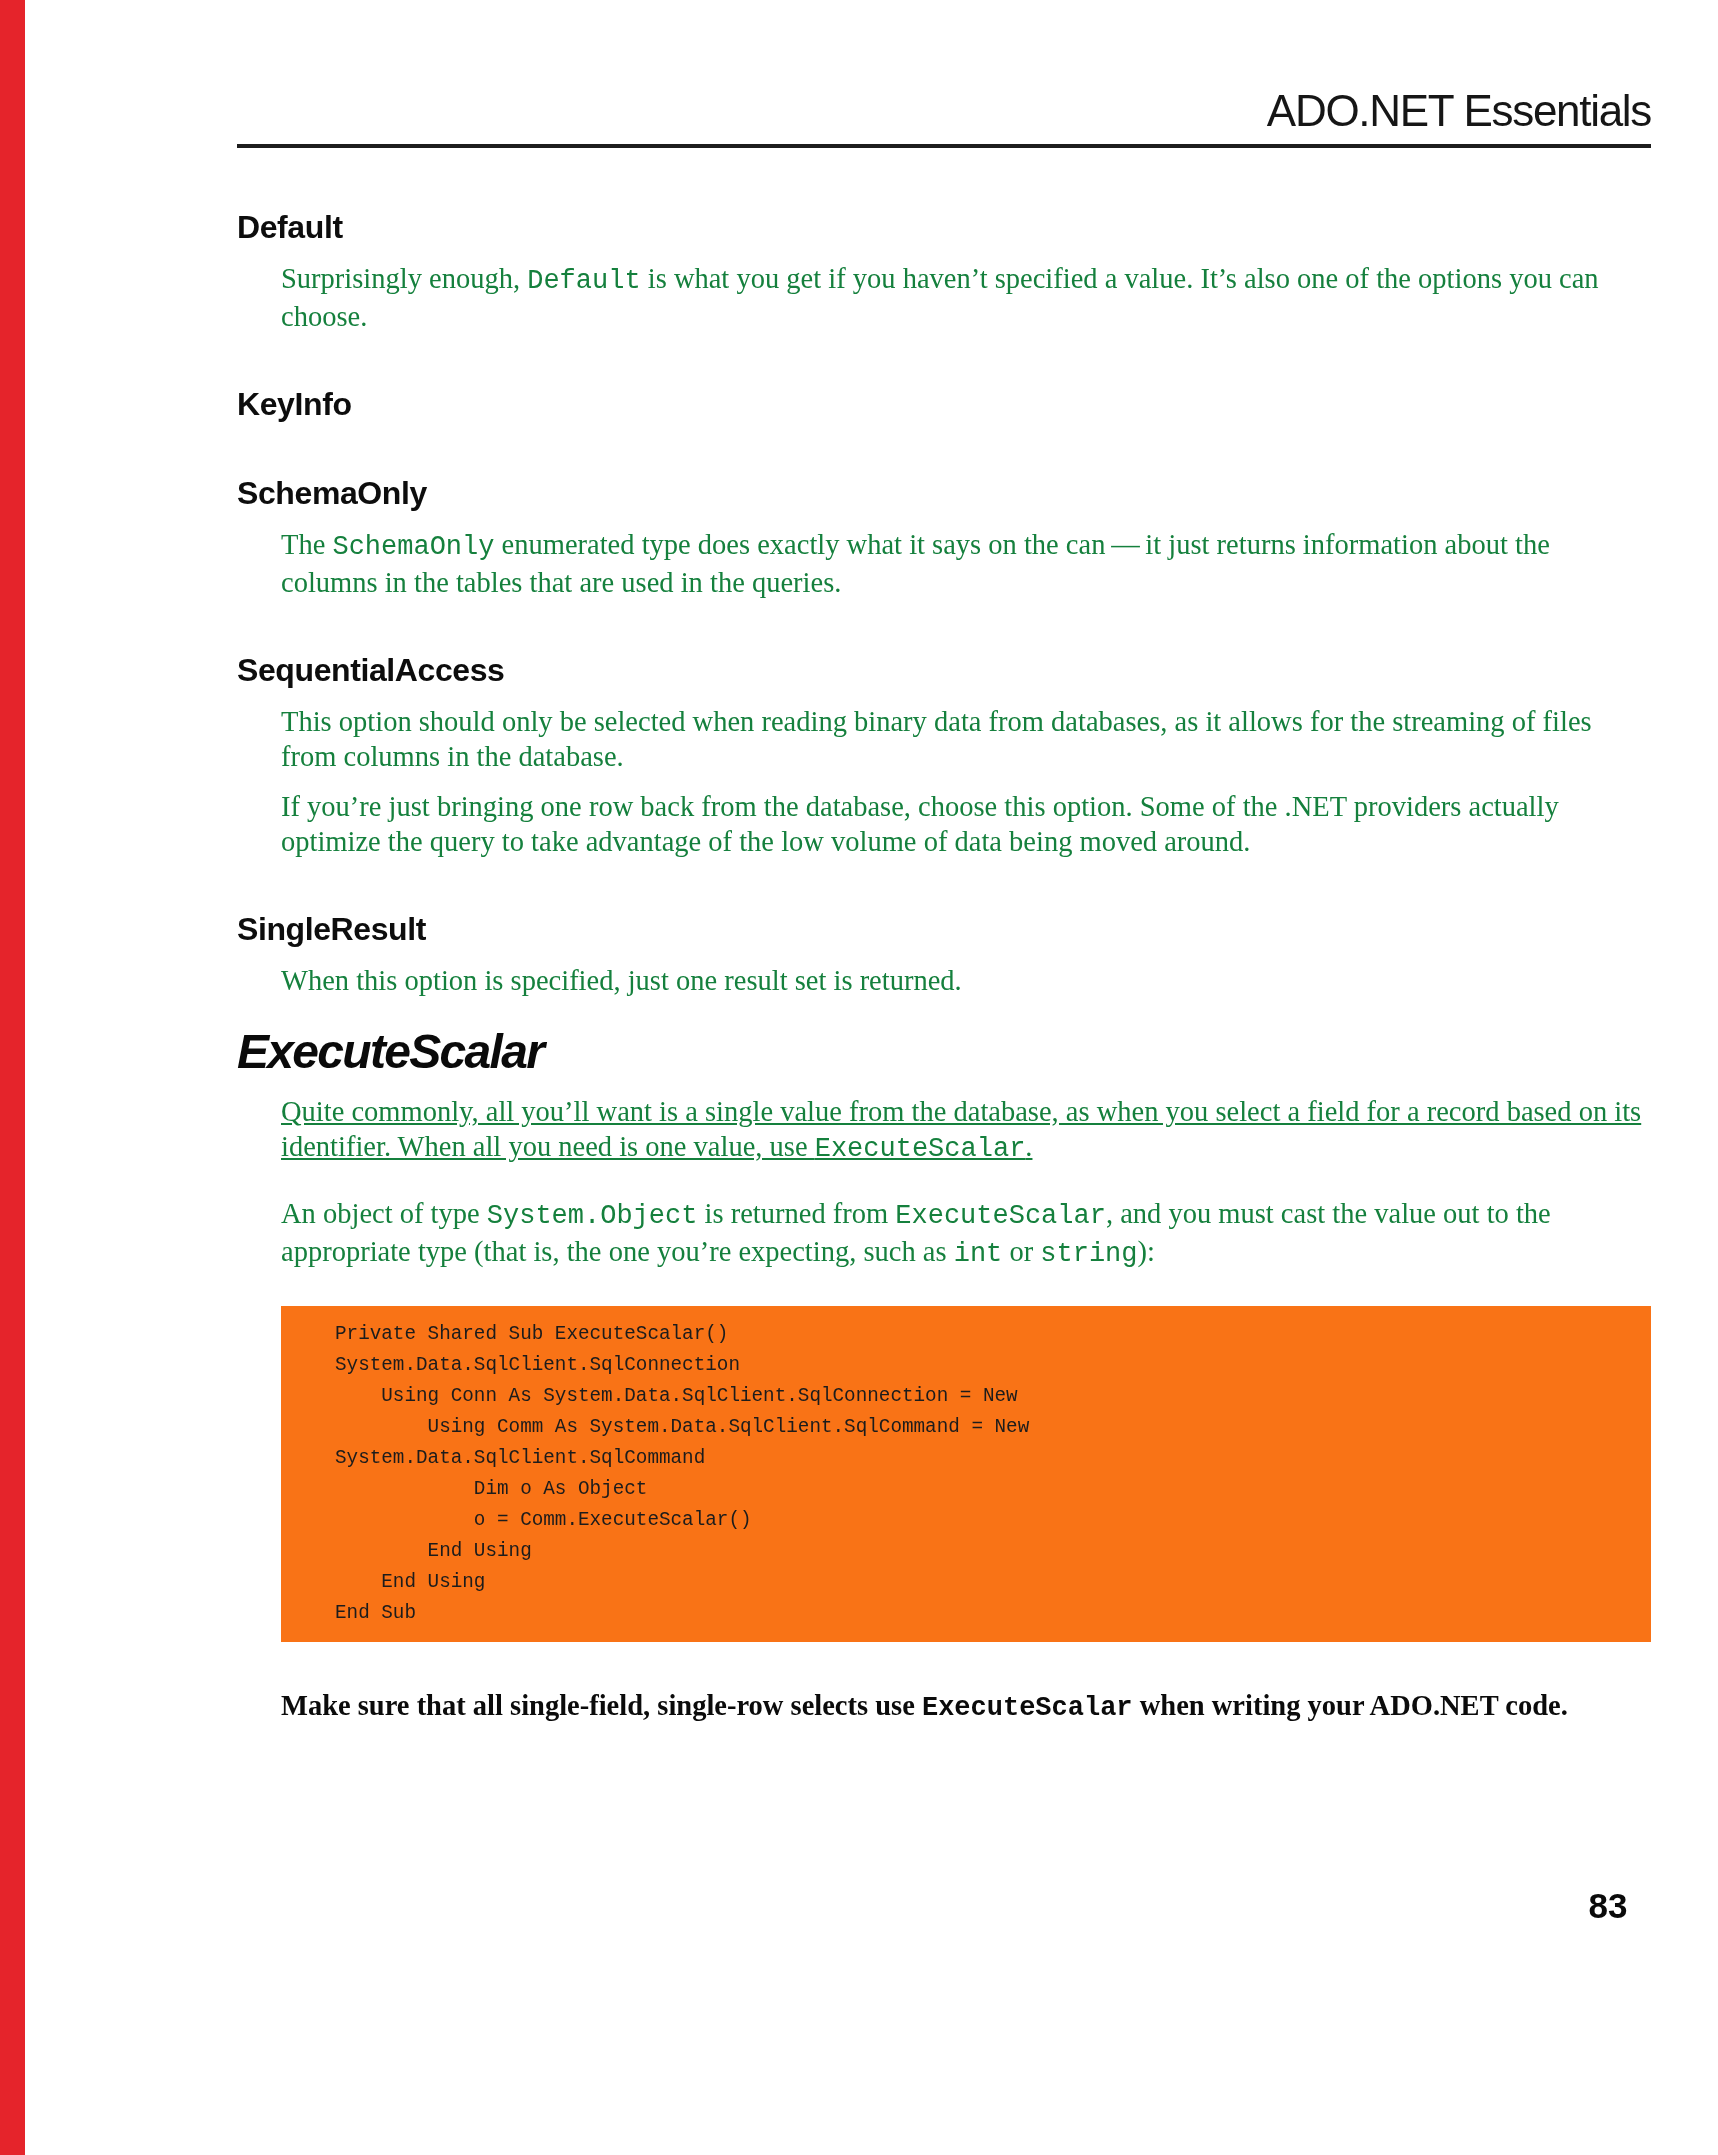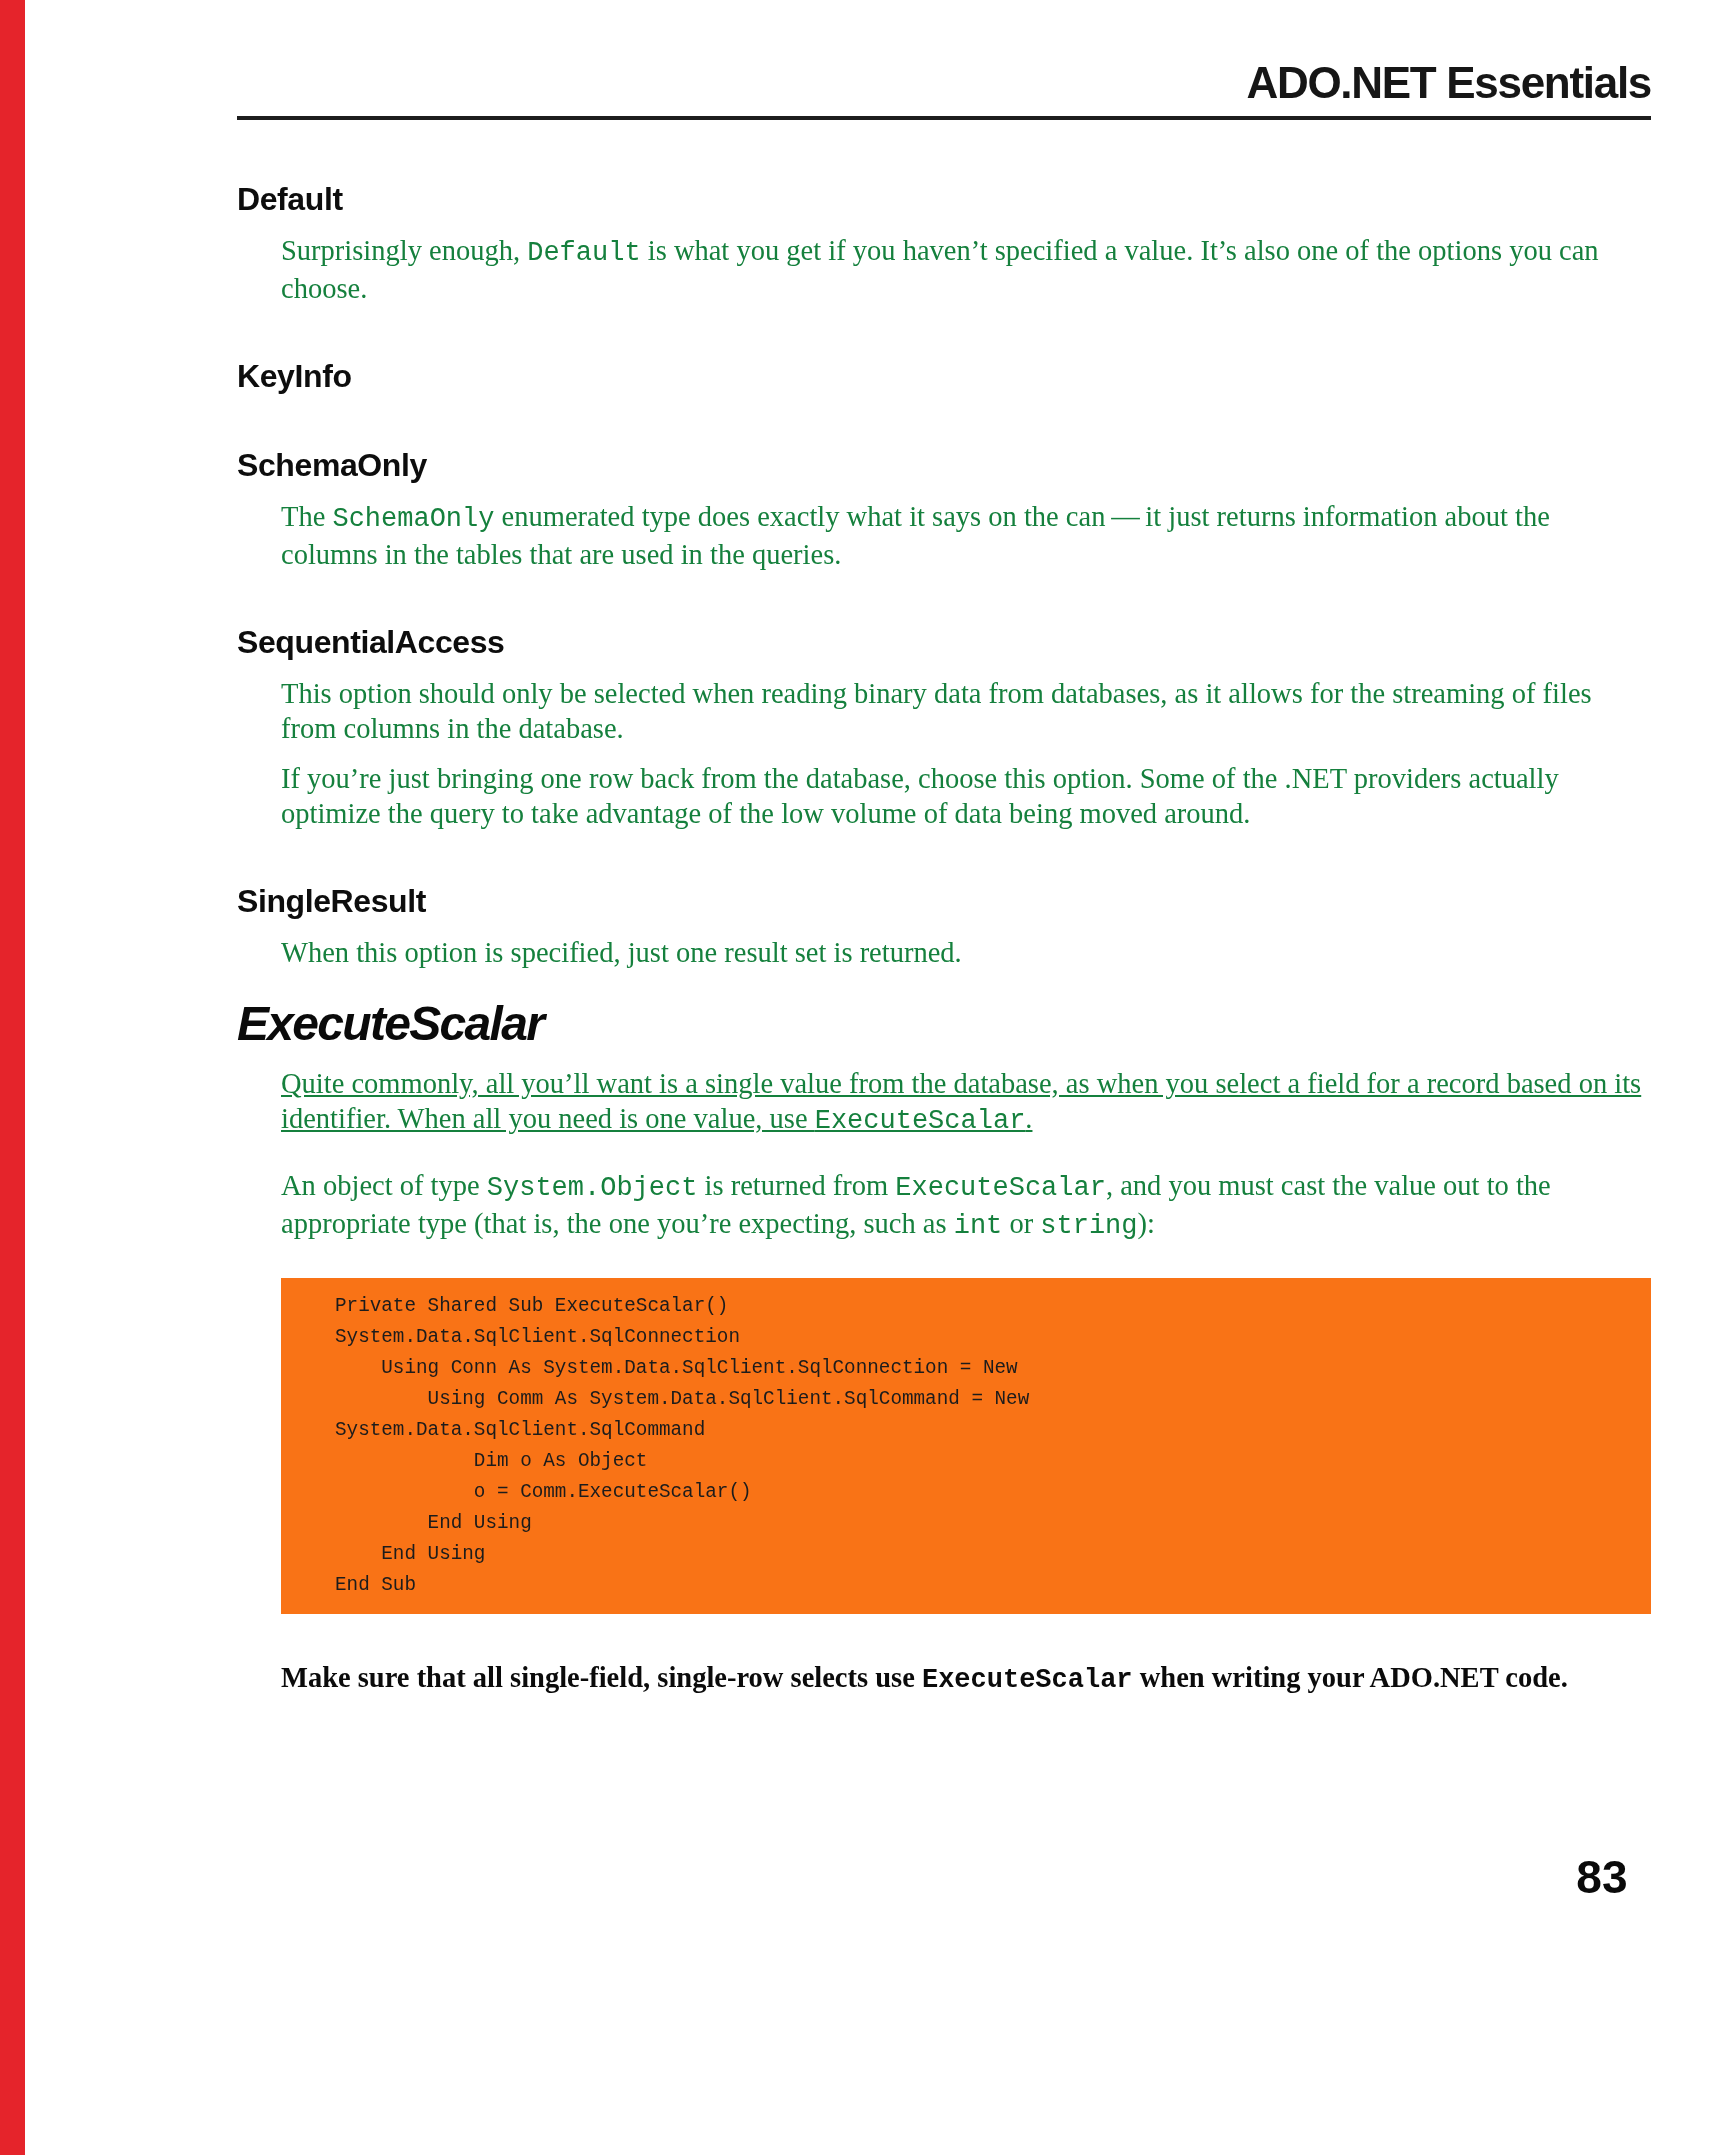--- a/index.html
+++ b/index.html
@@ -12,25 +12,25 @@
     font-family:"Liberation Serif", serif;
     color:#0b0b0b;
   }
   .edge-bar {
     position:absolute; left:0; top:0; width:25px; height:100%;
   }
   .content {
     position:absolute; left:237px; top:0; width:1414px;
   }
   .header-title {
-    margin-top:59px;
+    margin-top:87px;
     text-align:right;
     font-family:"Liberation Sans", sans-serif;
     font-size:44px; line-height:47px;
-    font-weight:700;
+    font-weight:400;
     letter-spacing:-1.3px;
     color:#161616;
   }
   .rule {
     margin-top:10px;
     height:4.2px;
     background:#1d1d1d;
   }
   .section-title {
     font-family:"Liberation Sans", sans-serif;
@@ -74,21 +74,21 @@
   .closing {
     margin:46px 0 0 44px;
     font-size:28.5px; line-height:35px;font-weight:bold;
   }
   .page-number {
     margin-top:161px;
     padding-right:23.5px;
     text-align:right;
     font-family:"Liberation Sans", sans-serif;
     font-weight:700;
-    font-size:46px; line-height:37px;
+    font-size:35px; line-height:37px;
     color:#0a0a0a;
   }
 </style>
 </head>
 <body>
 
 <div class="page">
   <div class="edge-bar" style="background: rgb(229, 36, 43);"></div>
 
   <div class="content">

